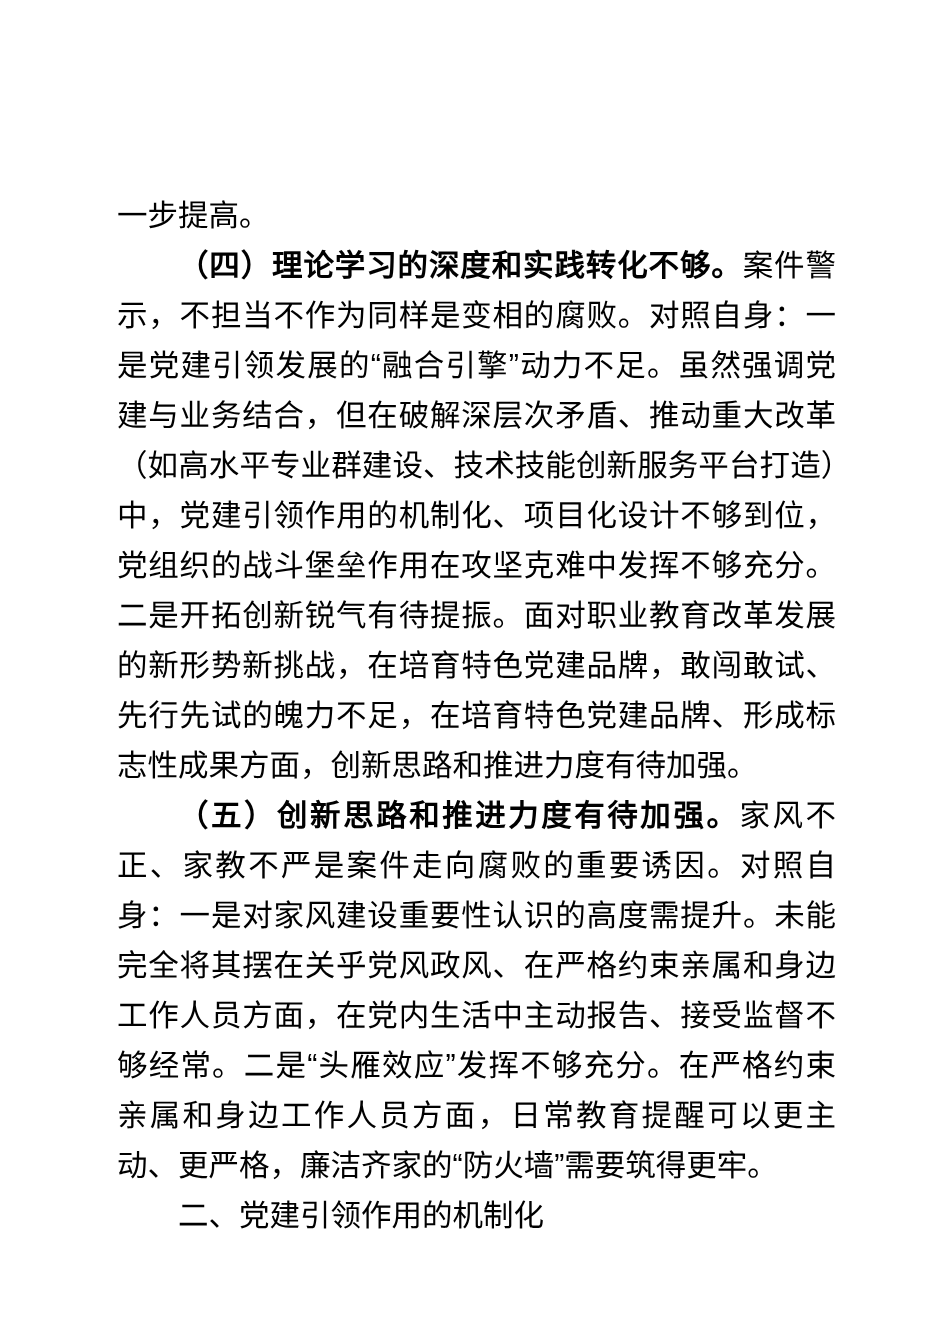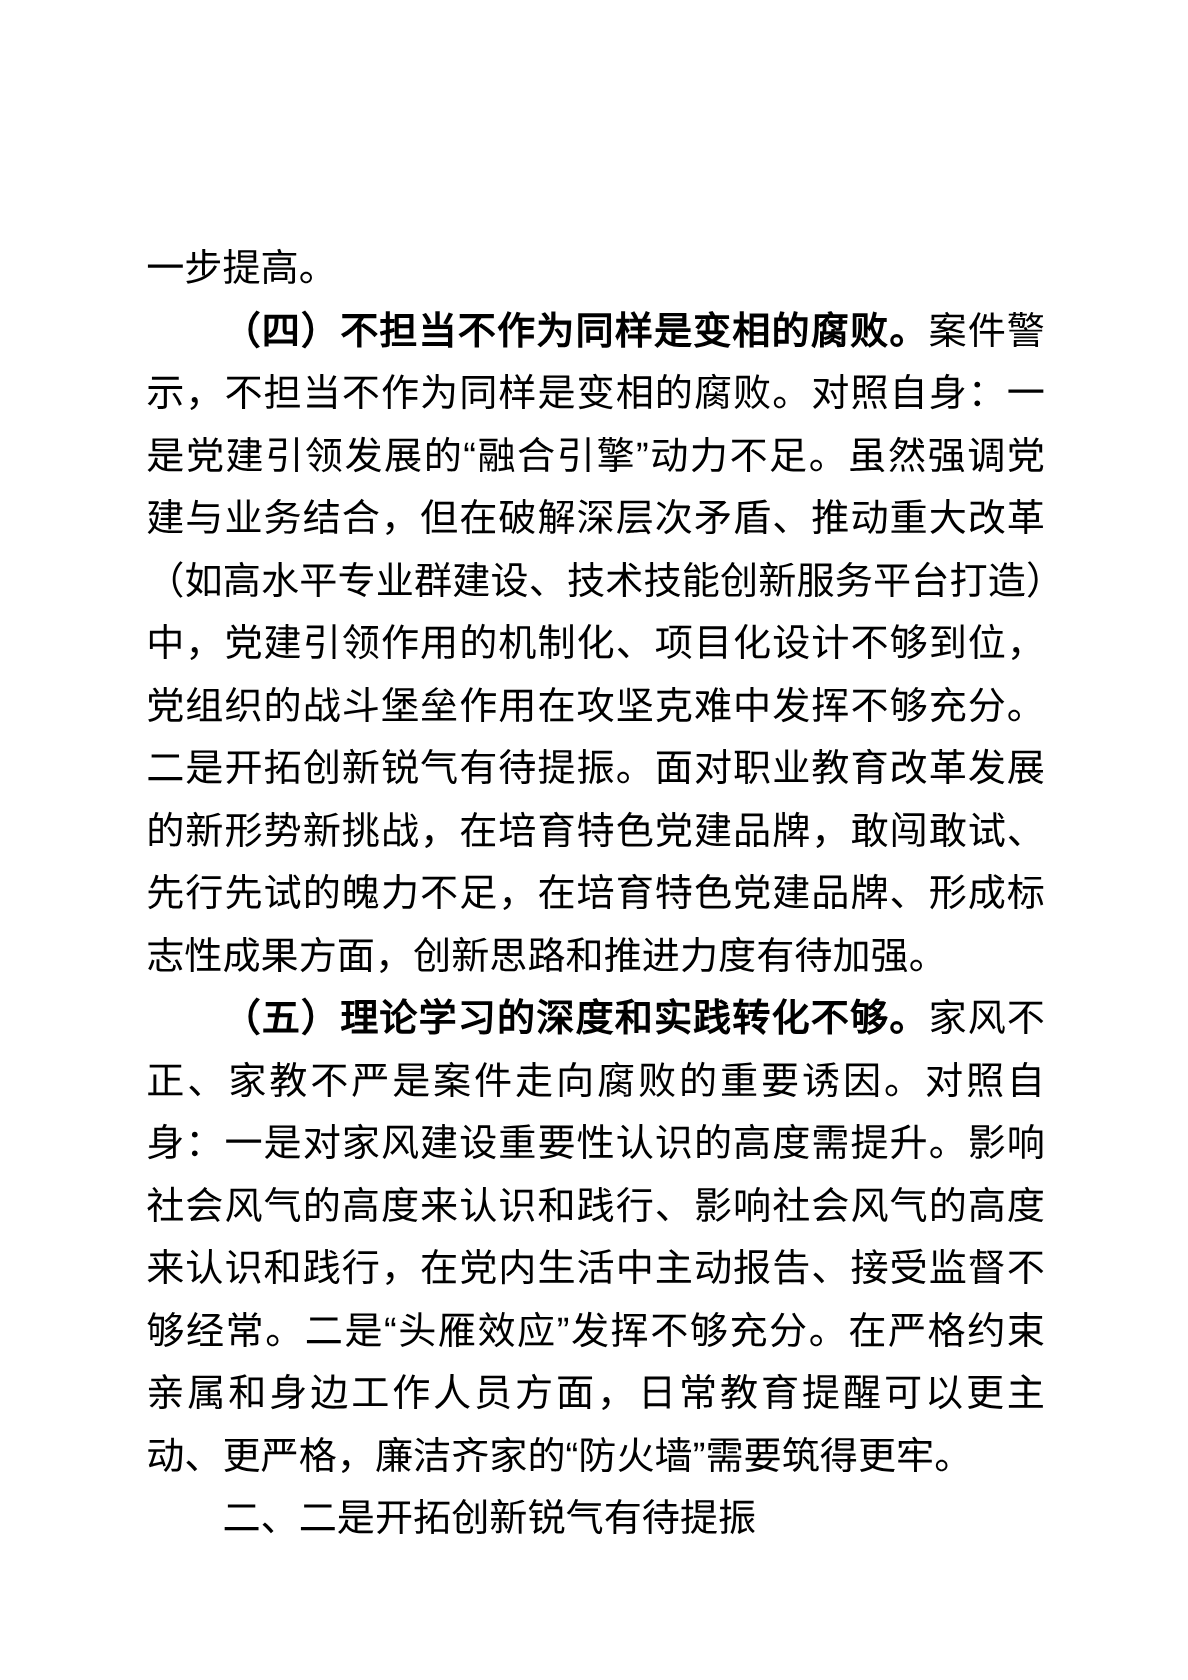--- a/index.html
+++ b/index.html
@@ -57,26 +57,26 @@
 <body>
 
 <div class="page">
   <div class="doc-body">
 
     <p class="para noindent">
       <span>一步提高。</span>
     </p>
 
     <p class="para indent">
-      <span class="lead">（四）不担当不作为同样是变相的腐败。</span><span>案件警示，不担当不作为同样是变相的腐败。对照自身：一是党建引领发展的“融合引擎”动力不足。虽然强调党建与业务结合，但在破解深层次矛盾、推动重大改革（如高水平专业群建设、技术技能创新服务平台打造）中，党建引领作用的机制化、项目化设计不够到位，党组织的战斗堡垒作用在攻坚克难中发挥不够充分。二是开拓创新锐气有待提振。面对职业教育改革发展的新形势新挑战，在培育特色党建品牌，敢闯敢试、先行先试的魄力不足，在培育特色党建品牌、形成标志性成果方面，创新思路和推进力度有待加强。</span>
+      <span class="lead">（四）理论学习的深度和实践转化不够。</span><span>案件警示，不担当不作为同样是变相的腐败。对照自身：一是党建引领发展的“融合引擎”动力不足。虽然强调党建与业务结合，但在破解深层次矛盾、推动重大改革（如高水平专业群建设、技术技能创新服务平台打造）中，党建引领作用的机制化、项目化设计不够到位，党组织的战斗堡垒作用在攻坚克难中发挥不够充分。二是开拓创新锐气有待提振。面对职业教育改革发展的新形势新挑战，在培育特色党建品牌，敢闯敢试、先行先试的魄力不足，在培育特色党建品牌、形成标志性成果方面，创新思路和推进力度有待加强。</span>
     </p>
 
     <p class="para indent">
-      <span class="lead">（五）理论学习的深度和实践转化不够。</span><span>家风不正、家教不严是案件走向腐败的重要诱因。对照自身：一是对家风建设重要性认识的高度需提升。影响社会风气的高度来认识和践行、影响社会风气的高度来认识和践行，在党内生活中主动报告、接受监督不够经常。二是“头雁效应”发挥不够充分。在严格约束亲属和身边工作人员方面，日常教育提醒可以更主动、更严格，廉洁齐家的“防火墙”需要筑得更牢。</span>
+      <span class="lead">（五）创新思路和推进力度有待加强。</span><span>家风不正、家教不严是案件走向腐败的重要诱因。对照自身：一是对家风建设重要性认识的高度需提升。未能完全将其摆在关乎党风政风、在严格约束亲属和身边工作人员方面，在党内生活中主动报告、接受监督不够经常。二是“头雁效应”发挥不够充分。在严格约束亲属和身边工作人员方面，日常教育提醒可以更主动、更严格，廉洁齐家的“防火墙”需要筑得更牢。</span>
     </p>
 
     <p class="para indent section-num">
-      <span>二、二是开拓创新锐气有待提振</span>
+      <span>二、党建引领作用的机制化</span>
     </p>
 
 
   </div>
 </div>
 
 </body></html>

